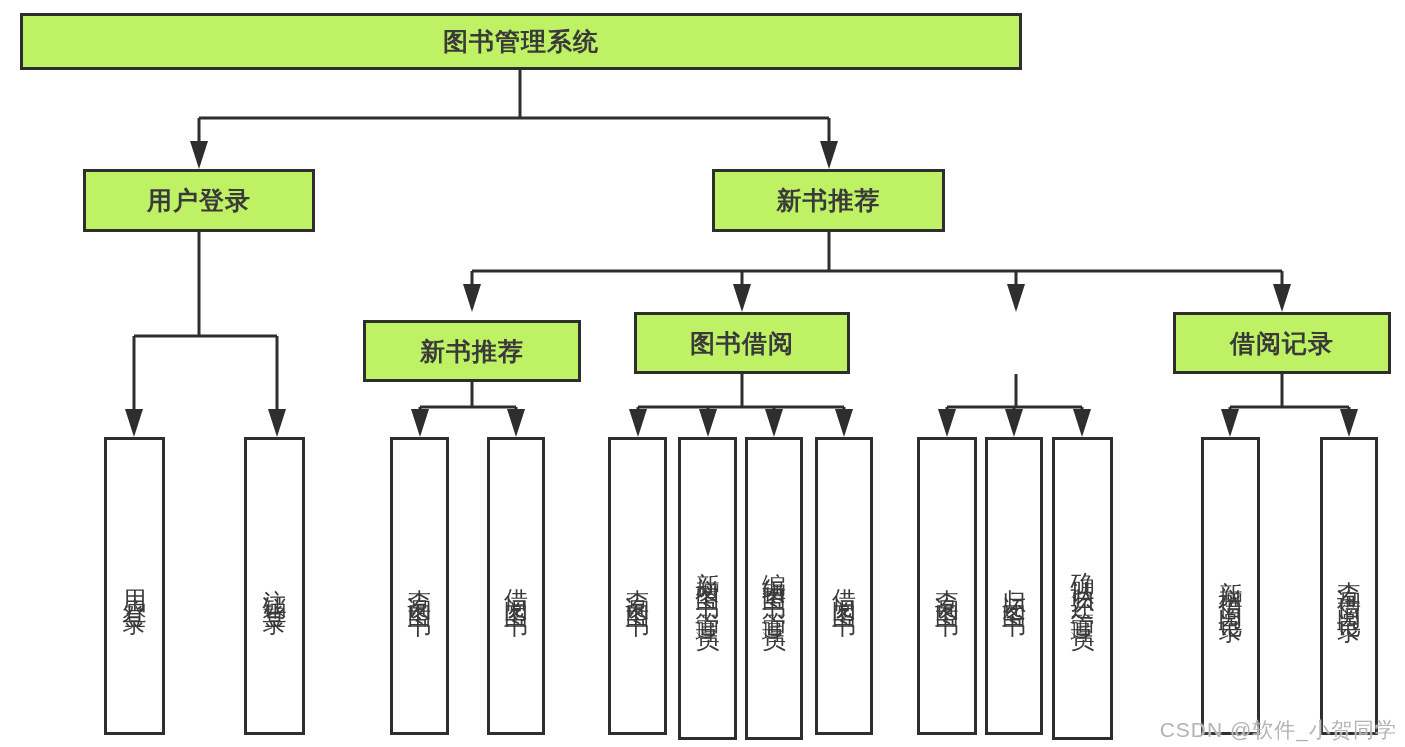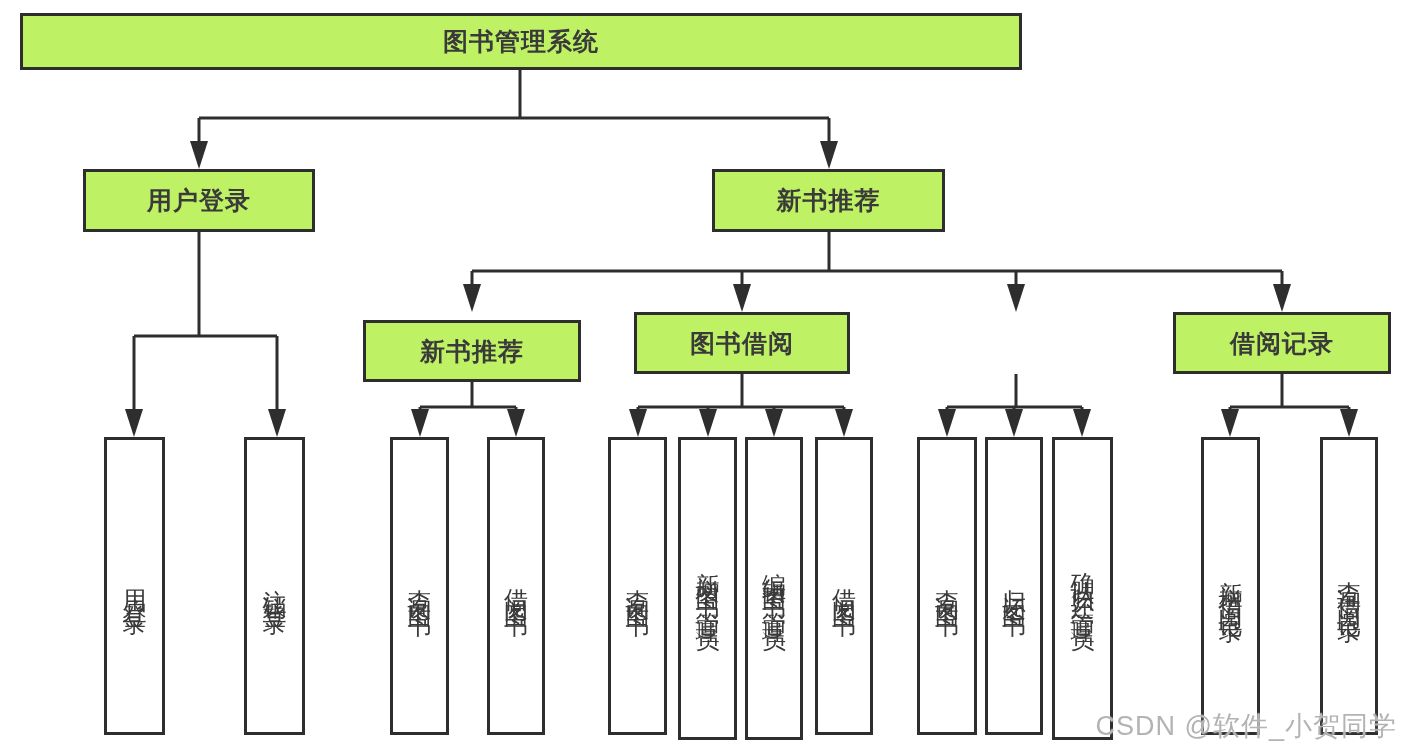--- a/index.html
+++ b/index.html
@@ -55,21 +55,21 @@
     text-orientation:mixed;
     font-size:24px;
     letter-spacing:8px;
     line-height:1;
     color:var(--text);
   }
   .watermark{
     position:absolute;
     right:8px;
     bottom:3px;
-    font-size:27px;
+    font-size:21px;
     color:var(--wm);
     letter-spacing:1px;
     text-shadow:0 0 2px #ffffff;
     white-space:nowrap;
   }
 </style>
 </head>
 <body>
 
 <div class="canvas">

